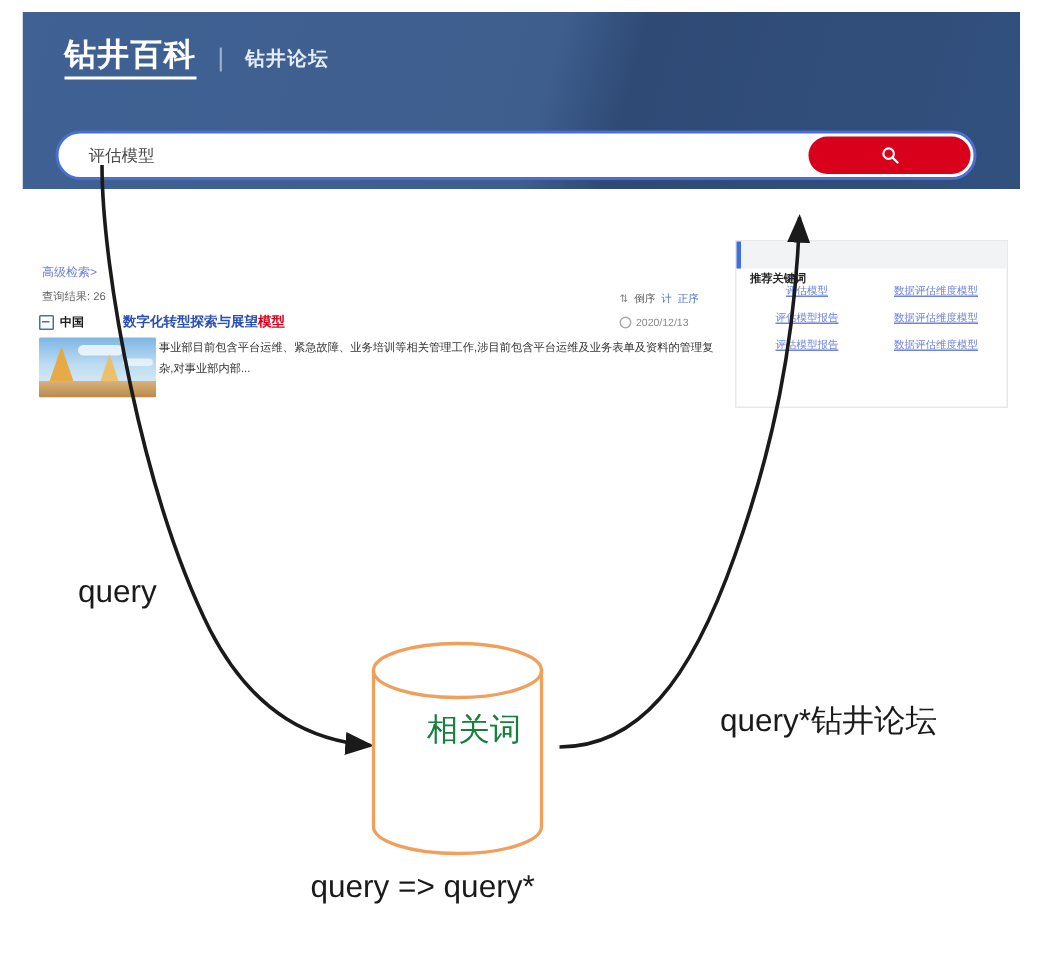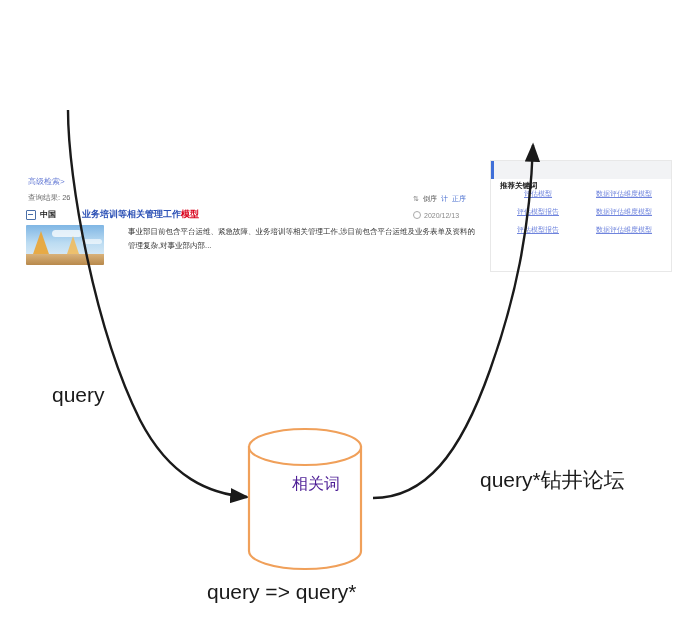--- a/index.html
+++ b/index.html
@@ -77,21 +77,21 @@
   }
   #result-source-icon:after{
     content:"";position:absolute;left:1px;top:3px;width:5px;height:1px;background:#4a6fa8;
   }
   #result-source{font-size:8px;color:#1a1a1a;font-weight:bold;white-space:nowrap;}
   #result-title{
     font-size:9px;font-weight:bold;color:#2a4fb5;margin-left:22px;white-space:nowrap;
   }
   #result-title .hl{color:#d9001b;}
 
-  #result-body{display:flex;margin-top:4px;gap:24px;}
+  #result-body{display:flex;margin-top:4px;gap:2px;}
   #result-thumb{
     width:78px;height:40px;flex:none;border-radius:1px;overflow:hidden;position:relative;
     background:linear-gradient(180deg,#7fb6e4 0%,#bcdcf2 45%,#e9f2f8 100%);
   }
   #result-thumb .ground{
     position:absolute;left:0;bottom:0;width:100%;height:11px;
     background:linear-gradient(180deg,#d9b27a,#b8894c);
   }
   #result-thumb .rig1{
     position:absolute;left:6px;bottom:8px;width:0;height:0;
@@ -146,35 +146,52 @@
     row-gap:8px;justify-items:center;
   }
   .rec-link{
     font-size:7px;color:#6f84dd;text-decoration:underline;cursor:pointer;white-space:nowrap;
   }
 
   
   #diagram-svg{position:absolute;left:0;top:0;width:695px;height:638px;pointer-events:none;}
 
   .db-label{
-    position:absolute;text-align:center;color:#4c1d95;
-    font-size:16px;line-height:1.25;white-space:nowrap;
+    position:absolute;text-align:center;color:#15803d;
+    font-size:21px;line-height:1.25;white-space:nowrap;
   }
   #db-text{left:261px;top:474px;width:110px;}
 
   .diag-text{position:absolute;color:#1a1a1a;font-size:21px;white-space:nowrap;}
   #label-query{left:52px;top:383px;}
   #label-related{left:480px;top:466px;}
   #label-map{left:207px;top:580px;}
 </style>
 </head>
 <body>
 
 <div id="screenshot-panel">
 
+  <div id="site-header">
+    <div id="brand-row">
+      <span id="brand-title">钻井百科</span>
+      <span id="brand-sep">|</span>
+      <span id="brand-sub">钻井论坛</span>
+    </div>
+
+    <div id="search-wrap">
+      <input id="search-input" type="text" value="评估模型" style="">
+      <button id="search-button">
+        <svg width="13" height="13" viewBox="0 0 24 24">
+          <circle cx="10" cy="10" r="6.5" fill="none" stroke="#ffffff" stroke-width="2.6"></circle>
+          <line x1="15" y1="15" x2="21" y2="21" stroke="#ffffff" stroke-width="2.8" stroke-linecap="round"></line>
+        </svg>
+      </button>
+    </div>
+  </div>
 
   <div id="results-area">
 
     <a id="adv-search">高级检索&gt;</a>
     <div id="result-count">查询结果: 26</div>
 
     <div id="sort-controls">
       <span class="sort-icon">⇅</span>
       <span id="sort-desc">倒序</span>
       <span id="sort-sep">计</span>
@@ -183,21 +200,21 @@
 
     <div id="result-date">
       <span id="clock-icon"></span>
       <span>2020/12/13</span>
     </div>
 
     <div id="result-item">
       <div id="result-title-row">
         <span id="result-source-icon"></span>
         <span id="result-source">中国</span>
-        <span id="result-title"><span>业务培训等相关管理工作</span><span class="hl">模型</span></span>
+        <span id="result-title"><span>数字化转型探索与展望</span><span class="hl">模型</span></span>
       </div>
       <div id="result-body">
         <div id="result-thumb">
           <div class="cloud"></div>
           <div class="cloud2"></div>
           <div class="rig1"></div>
           <div class="rig2"></div>
           <div class="ground"></div>
         </div>
         <div id="result-desc">事业部目前包含平台运维、紧急故障、业务培训等相关管理工作,涉目前包含平台运维及业务表单及资料的管理复杂,对事业部内部...</div>

